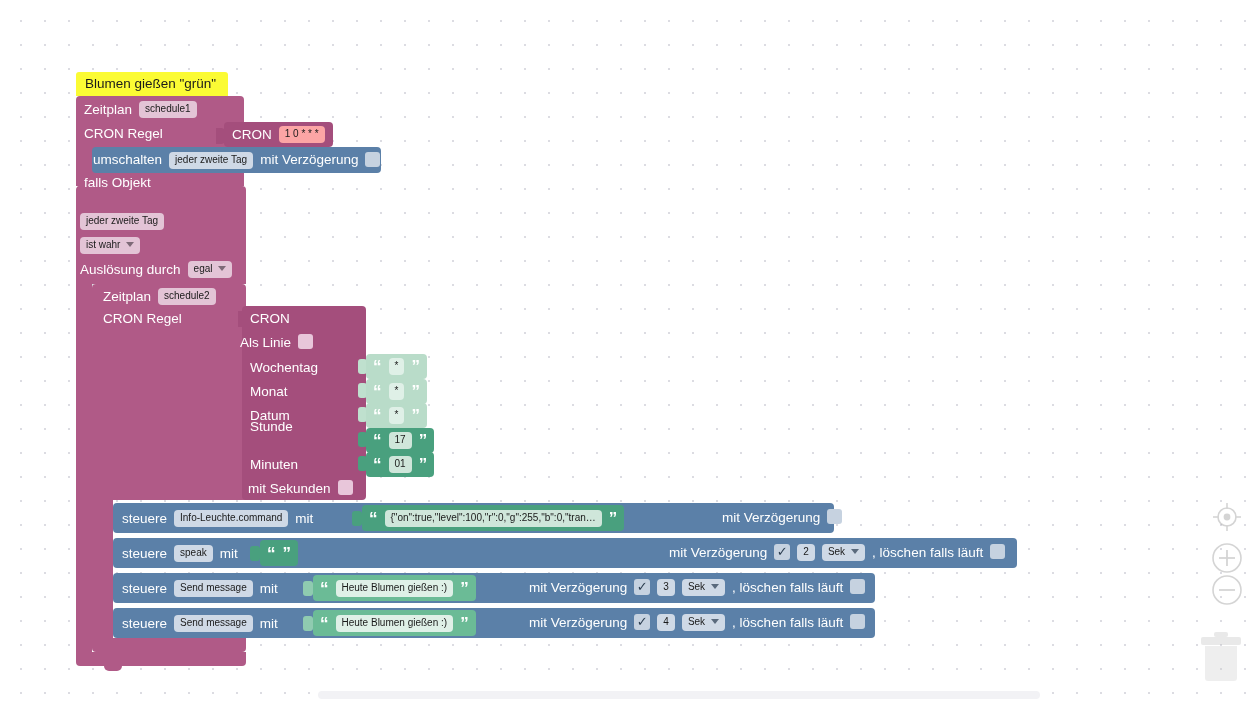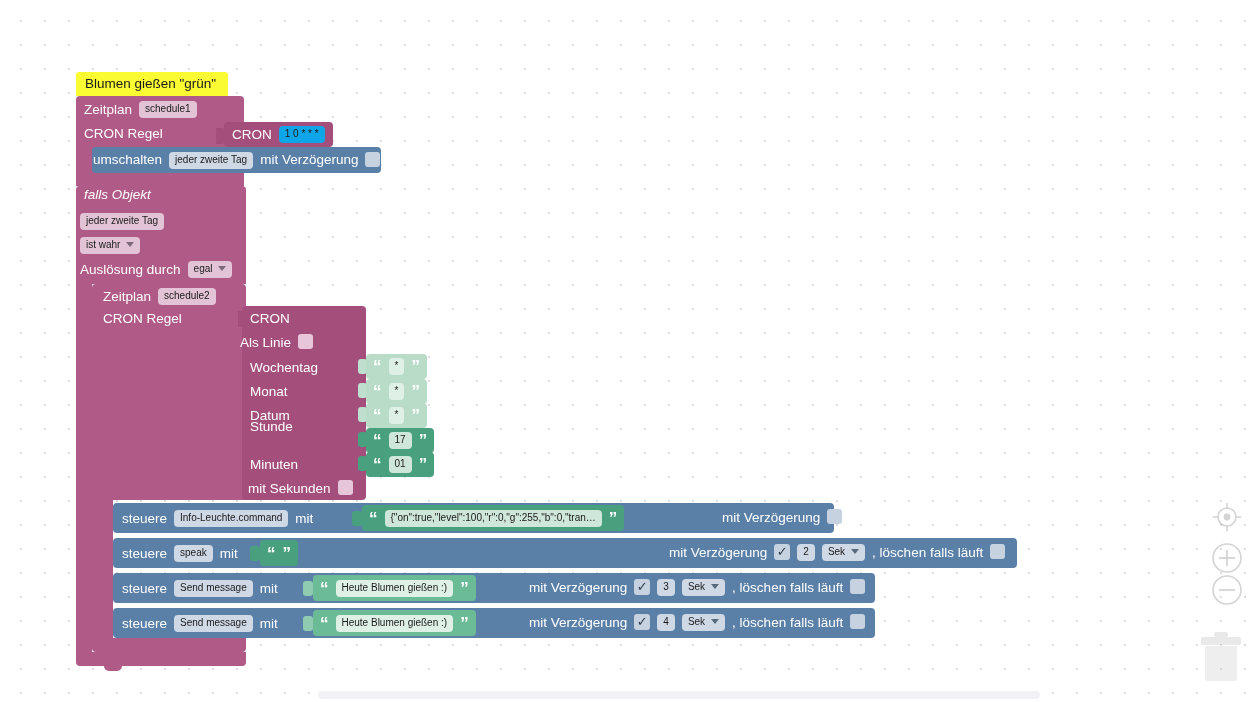--- a/index.html
+++ b/index.html
@@ -29,21 +29,21 @@
     display: inline-block;
     border-radius: 4px;
     padding: 3px 6px 4px 6px;
     font-size: 10px;
     line-height: 1;
     color: #1a1a1a;
     white-space: nowrap;
     vertical-align: middle;
   }
   .field-purple { background: #e3c4d6; }
-  .field-purple-lt { background: #0ea5e9; }
+  .field-purple-lt { background: #fca5a5; }
   .field-blue   { background: #cfd9e6; }
   .field-green  { background: #cfe6da; }
   .field-green-lt { background: #dff0e7; }
 
   
   .dd::after {
     content: "";
     display: inline-block;
     margin-left: 6px;
     vertical-align: middle;
@@ -135,21 +135,21 @@
     <span class="lbl">mit Verzögerung</span>
     <span class="cbx cbx-blue"></span>
   </div>
 
   <div class="blk" style="left:106px; top:173px; width:18px; height:5px; background:#5b80a8; border-radius:0 0 9px 9px;"></div>
 
   <div class="blk c-purple" style="left:76px; top:173px; width:168px; height:14px; border-radius:0 0 4px 4px;"></div>
 
   <div class="blk c-purple" style="left:76px; top:186px; width:170px; height:98px; border-radius:4px 4px 0 0;"></div>
 
-  <div class="blk lbl" style="left:84px; top:188px;font-style:italic;">falls Objekt</div>
+  <div class="blk lbl" style="left:84px; top:176px;">falls Objekt</div>
 
   <div class="blk" style="left:80px; top:212px;">
     <span class="field field-purple">jeder zweite Tag</span>
   </div>
 
   <div class="blk" style="left:80px; top:236px;">
     <span class="field field-purple dd">ist wahr</span>
   </div>
 
   <div class="blk row" style="left:80px; top:261px;text-align:right;">

